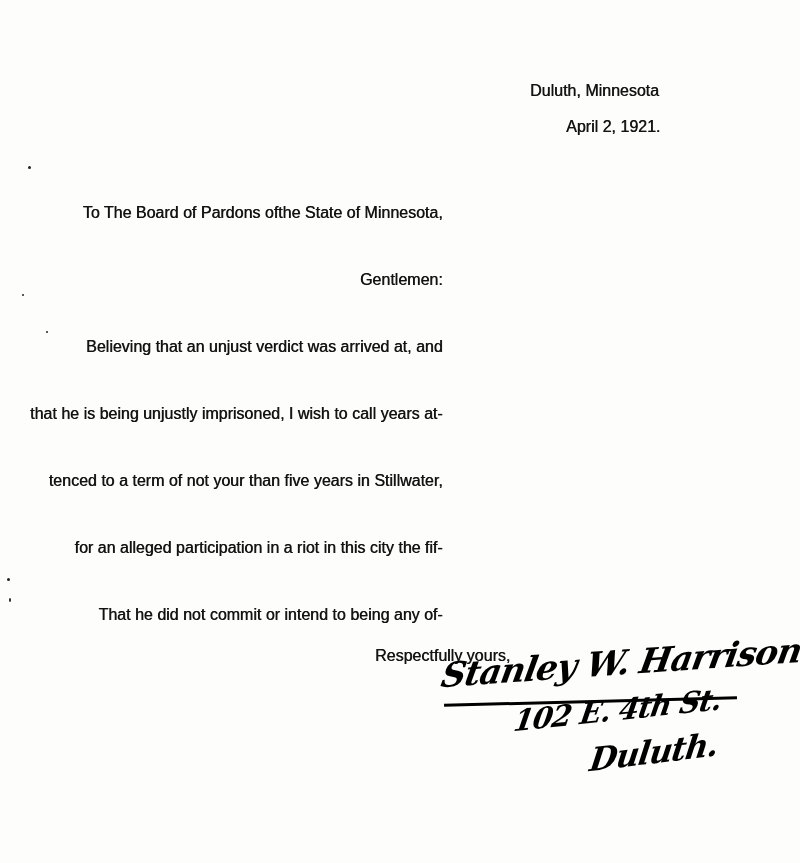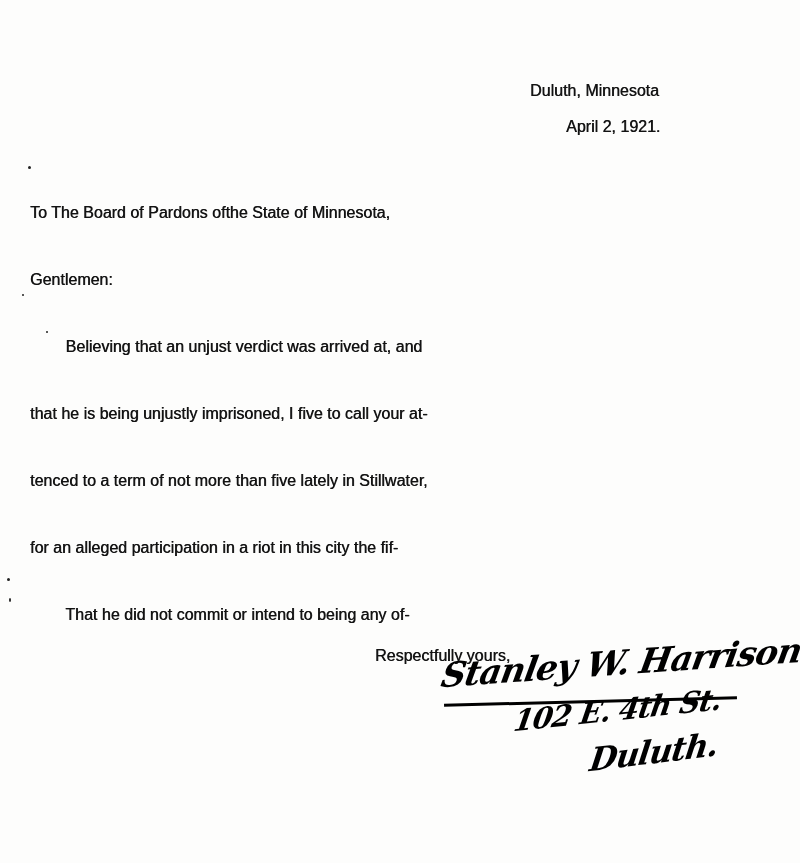--- a/index.html
+++ b/index.html
@@ -24,20 +24,21 @@
   }
   .header-place { position: absolute; left: 530px; top: 83px; }
   .header-date  { position: absolute; left: 566px; top: 119px; }
   .body-block {
     position: absolute; left: 30px; top: 163px;
   }
   .body-block .line {
     line-height: 35px;
     height: 35px;
     white-space: pre;
+    text-align: right;
   }
   .closing { position: absolute; left: 375px; top: 641px; margin-top: 7px; }
   .hand {
     position: absolute;
     font-family: "DejaVu Serif", serif;
     font-style: italic;
     font-weight: bold;
     color: #000;
     letter-spacing: -1px;
     white-space: pre;
@@ -83,22 +84,22 @@
 
 <div class="page">
 
   <div class="typed header-place">Duluth, Minnesota</div>
   <div class="typed header-date">April 2, 1921.</div>
 
   <div class="typed body-block">
     <div class="line">To The Board of Pardons ofthe State of Minnesota,</div>
     <div class="line">Gentlemen:</div>
     <div class="line">        Believing that an unjust verdict was arrived at, and</div>
-    <div class="line">that he is being unjustly imprisoned, I five to call your at-</div>
-    <div class="line">tenced to a term of not more than five lately in Stillwater,</div>
+    <div class="line">that he is being unjustly imprisoned, I wish to call years at-</div>
+    <div class="line">tenced to a term of not your than five years in Stillwater,</div>
     <div class="line">for an alleged participation in a riot in this city the fif-</div>
     <div class="line">        That he did not commit or intend to being any of-</div>
     
     
     
     
   </div>
 
   <div class="typed closing">Respectfully yours,</div>
 

